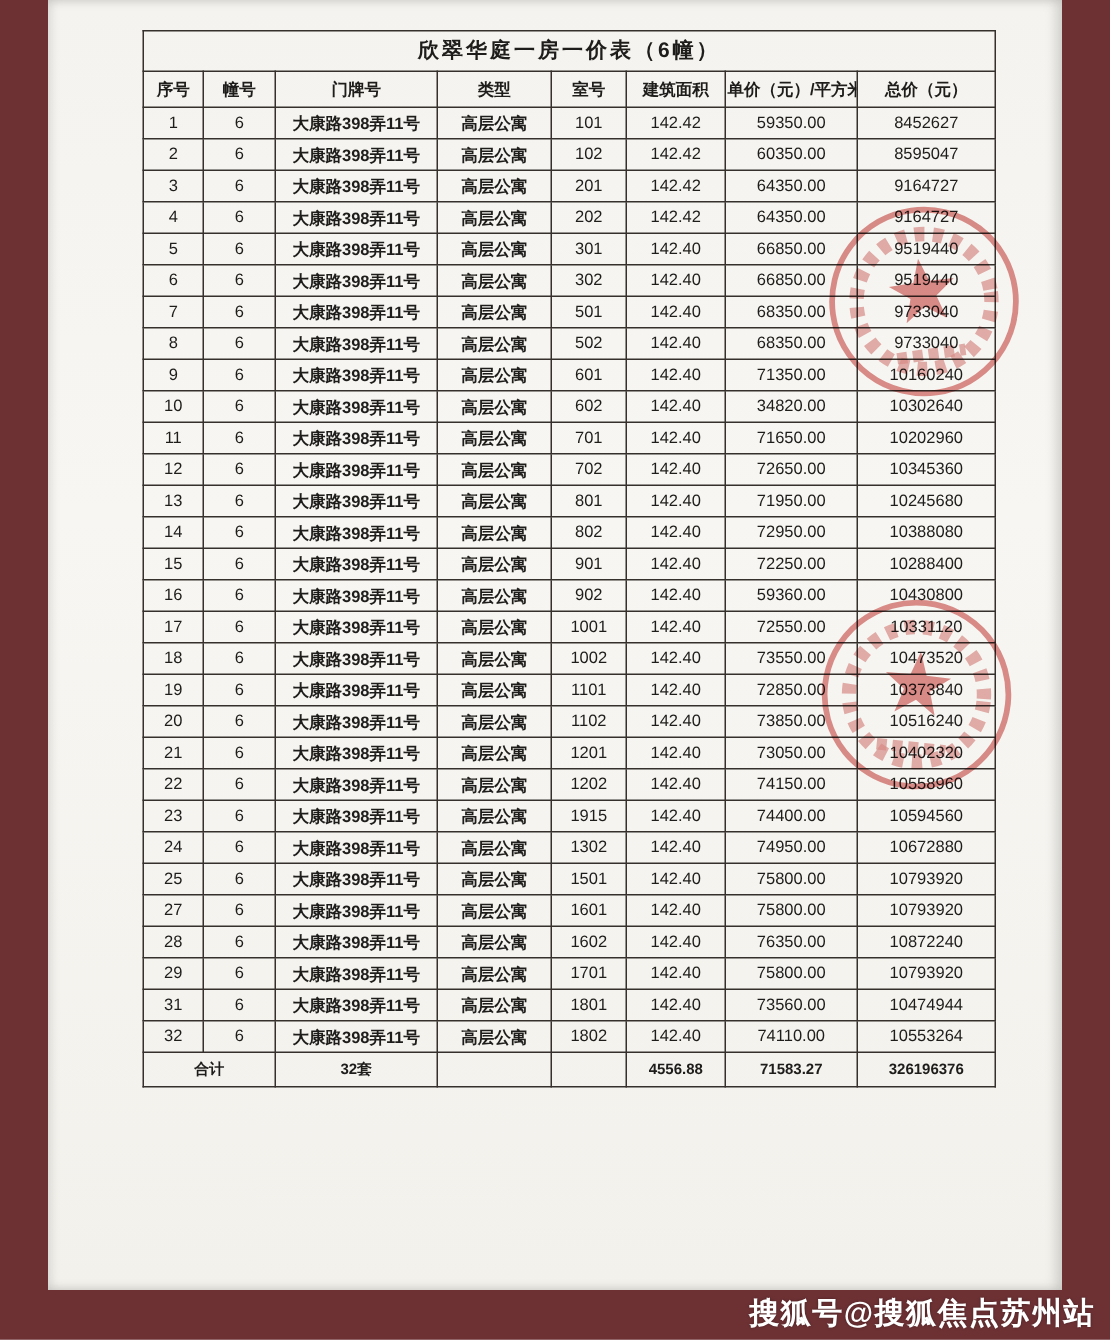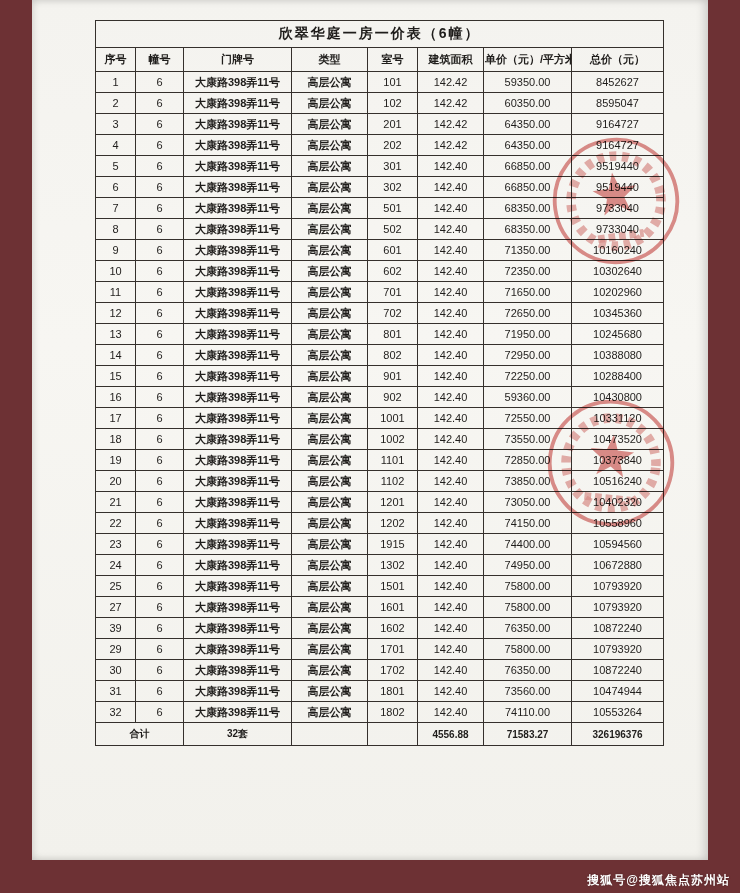--- a/index.html
+++ b/index.html
@@ -72,21 +72,21 @@
     mix-blend-mode:multiply;
     pointer-events:none;
   }
   .seal svg{width:100%;height:100%;}
   .seal1{left:517px;top:134px;transform:rotate(-8deg);}
   .seal2{left:512px;top:396px;transform:rotate(6deg);}
   .watermark{
     position:absolute;
     right:10px;bottom:4px;
     color:#ffffff;
-    font-size:12px;
+    font-size:20px;
     font-weight:bold;
     letter-spacing:1px;
     text-shadow:0 0 2px rgba(0,0,0,.35);
   }
 </style>
 </head>
 <body>
 
 <div class="frame">
   <div class="page">
@@ -208,21 +208,21 @@
             <td>71350.00</td>
             <td>10160240</td>
           </tr>
           <tr>
             <td>10</td>
             <td>6</td>
             <td>大康路398弄11号</td>
             <td>高层公寓</td>
             <td>602</td>
             <td>142.40</td>
-            <td>72350.00</td>
+            <td>34820.00</td>
             <td>10302640</td>
           </tr>
           <tr>
             <td>11</td>
             <td>6</td>
             <td>大康路398弄11号</td>
             <td>高层公寓</td>
             <td>701</td>
             <td>142.40</td>
             <td>71650.00</td>
@@ -372,48 +372,38 @@
             <td>27</td>
             <td>6</td>
             <td>大康路398弄11号</td>
             <td>高层公寓</td>
             <td>1601</td>
             <td>142.40</td>
             <td>75800.00</td>
             <td>10793920</td>
           </tr>
           <tr>
-            <td>39</td>
+            <td>28</td>
             <td>6</td>
             <td>大康路398弄11号</td>
             <td>高层公寓</td>
             <td>1602</td>
             <td>142.40</td>
             <td>76350.00</td>
             <td>10872240</td>
           </tr>
           <tr>
             <td>29</td>
             <td>6</td>
             <td>大康路398弄11号</td>
             <td>高层公寓</td>
             <td>1701</td>
             <td>142.40</td>
             <td>75800.00</td>
             <td>10793920</td>
-          </tr>
-          <tr>
-            <td>30</td>
-            <td>6</td>
-            <td>大康路398弄11号</td>
-            <td>高层公寓</td>
-            <td>1702</td>
-            <td>142.40</td>
-            <td>76350.00</td>
-            <td>10872240</td>
           </tr>
           <tr>
             <td>31</td>
             <td>6</td>
             <td>大康路398弄11号</td>
             <td>高层公寓</td>
             <td>1801</td>
             <td>142.40</td>
             <td>73560.00</td>
             <td>10474944</td>

